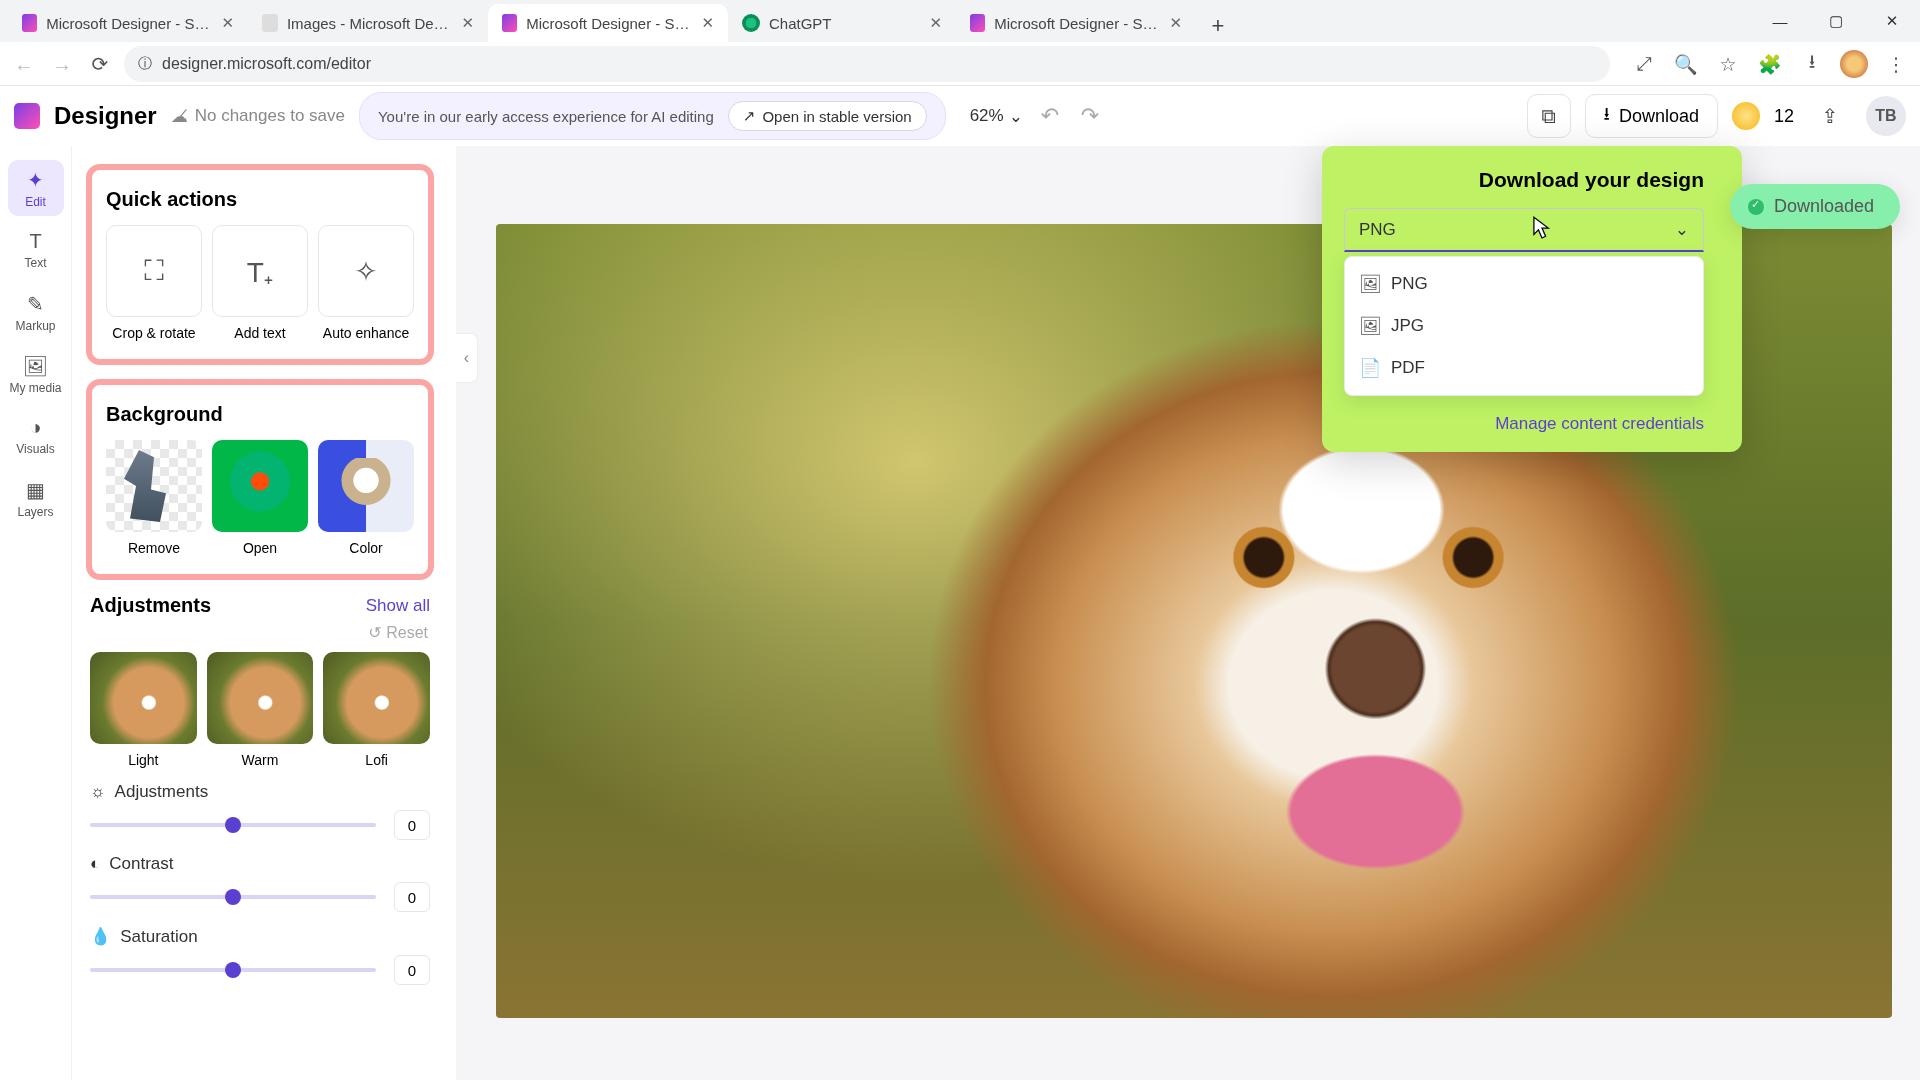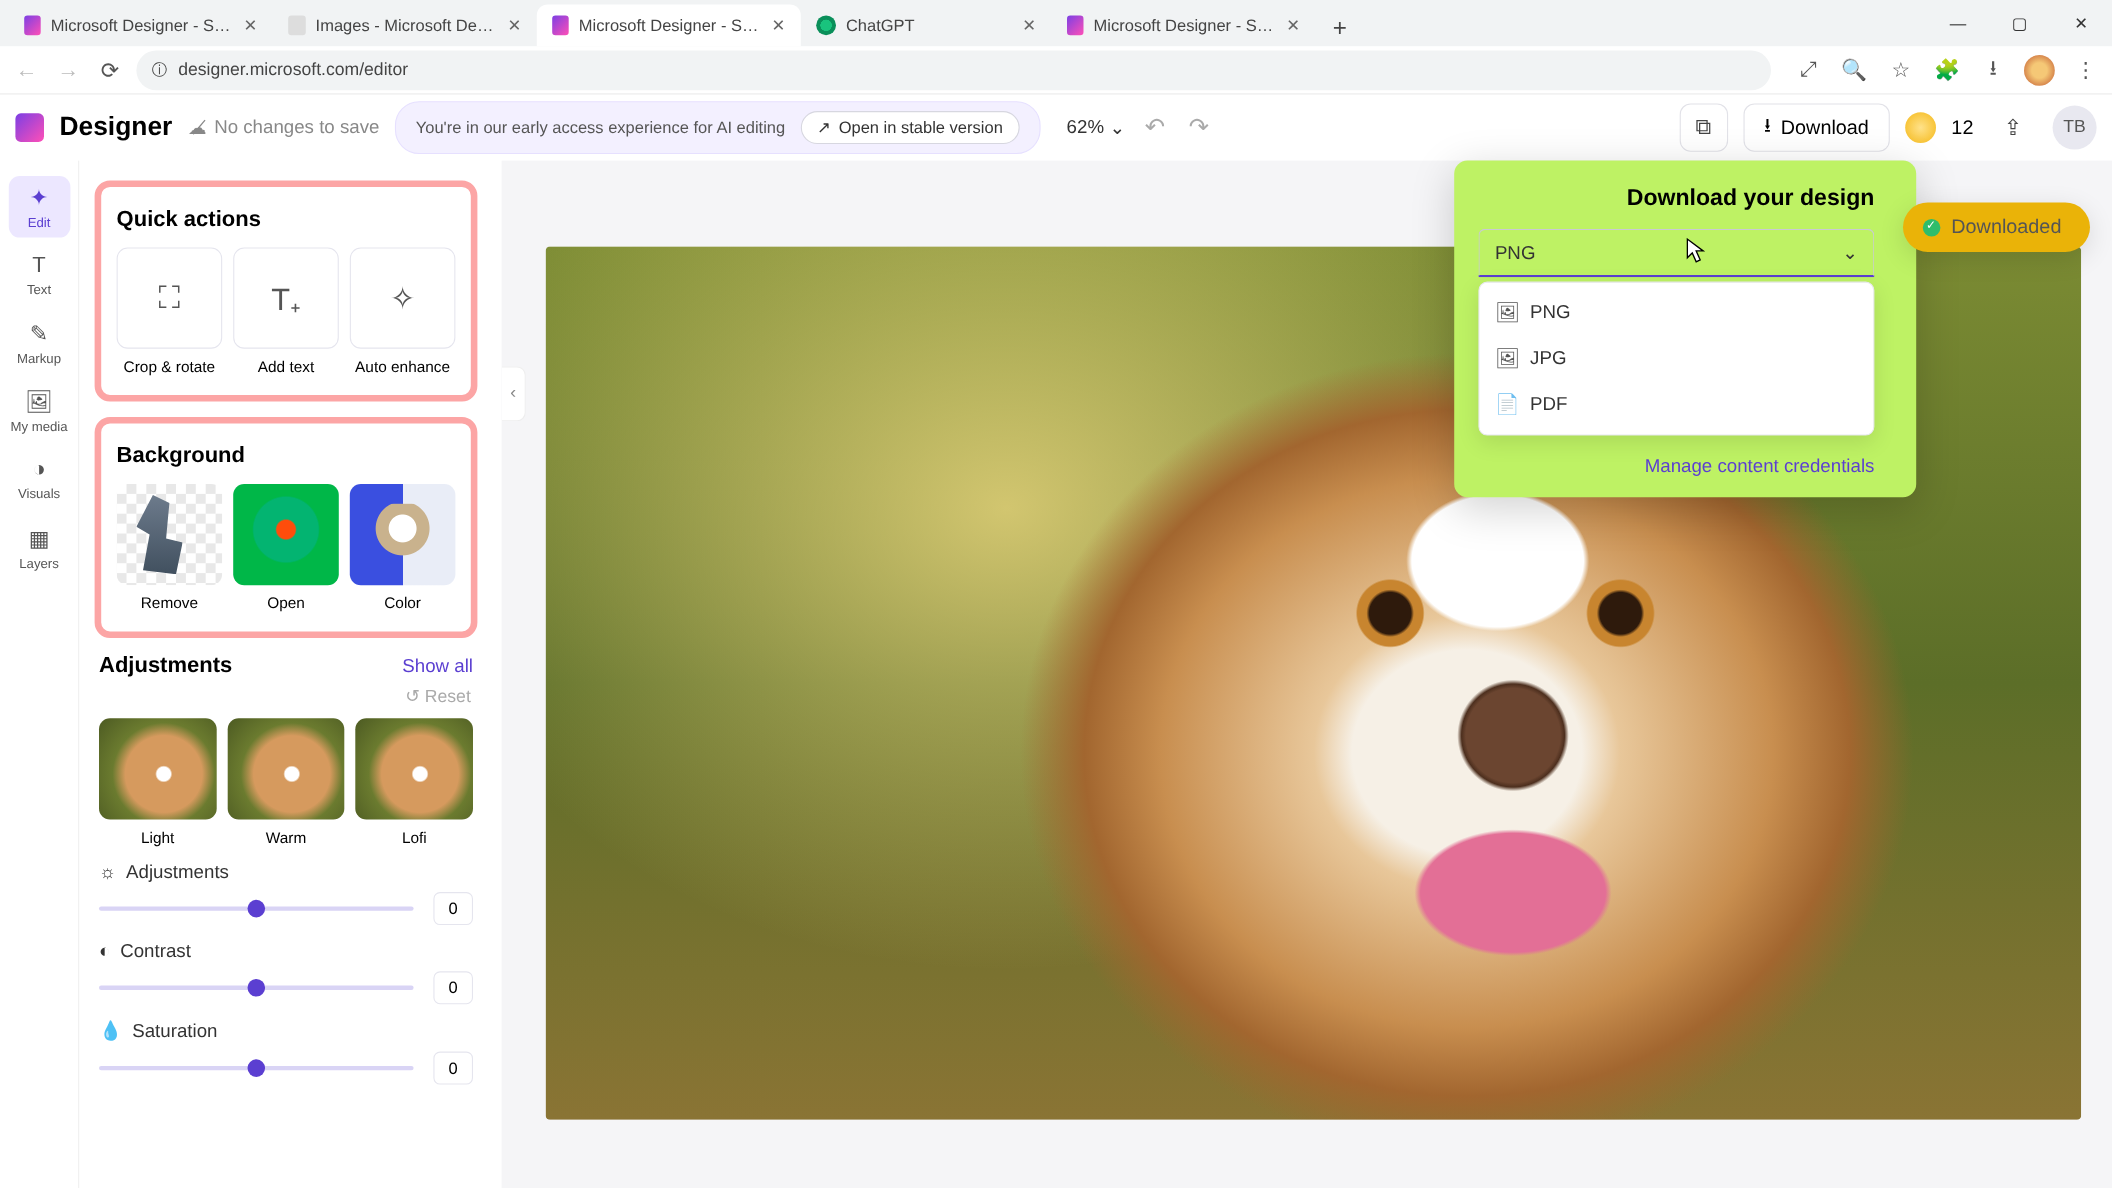--- a/index.html
+++ b/index.html
@@ -35,21 +35,21 @@
 .brand { font-weight: 700; font-size: 24px; }
 .subtle { color: #888; font-size: 17px; display: flex; align-items: center; gap: 7px; }
 .pill { background: #f3f0ff; border: 1px solid #e6e0ff; border-radius: 22px; padding: 8px 18px; font-size: 15px; color: #555; display: flex; align-items: center; gap: 14px; }
 .stablebtn { background: #fff; border: 1px solid #d7d7e0; border-radius: 18px; padding: 5px 14px; font-size: 15px; color: #333; display: flex; align-items: center; gap: 7px; }
 .zoom { font-size: 17px; color: #333; display: flex; align-items: center; gap: 5px; margin-left: 10px; }
 .histbtn { width: 26px; color: #aaa; font-size: 22px; text-align: center; }
 .spacer { flex: 1; }
 .iconbtn { width: 44px; height: 44px; border: 1px solid #e2e2e8; border-radius: 10px; display: flex; align-items: center; justify-content: center; color: #444; font-size: 20px; }
 .dlbtn { height: 44px; border: 1px solid #e2e2e8; border-radius: 10px; display: flex; align-items: center; gap: 9px; padding: 0 18px; font-size: 18px; font-weight: 500; }
 .coin { width: 28px; height: 28px; border-radius: 50%; background: radial-gradient(circle,#ffe28a,#f5b817); }
-.avatar-sm { width: 40px; height: 40px; border-radius: 50%; background: #e8e8f0; display: flex; align-items: center; justify-content: center; font-size: 16px; color: #555; font-weight: 400; }
+.avatar-sm { width: 40px; height: 40px; border-radius: 50%; background: #e8e8f0; display: flex; align-items: center; justify-content: center; font-size: 16px; color: #555; font-weight: 700; }
 
 
 .rail { position: absolute; left: 0; top: 60px; bottom: 0; width: 72px; background: #fff; border-right: 1px solid #f0f0f0; padding-top: 14px; display: flex; flex-direction: column; align-items: center; gap: 6px; }
 .railitem { width: 56px; height: 56px; border-radius: 10px; display: flex; flex-direction: column; align-items: center; justify-content: center; gap: 3px; font-size: 12px; color: #555; }
 .railitem.active { background: #ece7ff; color: #5b3fd1; }
 .railitem .ri { font-size: 20px; }
 
 
 .panel { position: absolute; left: 76px; top: 60px; width: 368px; bottom: 0; padding: 18px 10px 10px 10px; overflow: hidden; }
 .card { background: #fff; border: 6px solid #fca5a5; border-radius: 14px; padding: 18px 14px; margin-bottom: 14px; }
@@ -93,21 +93,21 @@
 
 
 .popover { position: absolute; right: 178px; top: 60px; width: 420px; background: #bef264; border-radius: 12px; box-shadow: 0 10px 40px rgba(0,0,0,.18); padding: 22px 38px 18px 22px; z-index: 30; text-align: right; }
 .popover h3 { font-size: 21px; font-weight: 600; margin-bottom: 16px; }
 .selectbox { height: 44px; border: 1px solid #c9c9d4; border-bottom: 2px solid #5b3fd1; border-radius: 6px 6px 0 0; display: flex; align-items: center; padding: 0 14px; font-size: 17px; justify-content: space-between; color: #333; }
 .ddlist { margin-top: 4px; border: 1px solid #e8e8ef; border-radius: 8px; box-shadow: 0 6px 20px rgba(0,0,0,.1); background: #fff; padding: 6px 0; }
 .dditem { height: 42px; display: flex; align-items: center; gap: 12px; padding: 0 14px; font-size: 17px; color: #333; }
 .dditem .fi { width: 20px; font-size: 18px; color: #555; }
 .mcc { color: #5b3fd1; font-size: 17px; margin-top: 18px; display: inline-block; }
 
-.toast { position: absolute; right: 20px; top: 98px; background: #eab308; border-radius: 26px; box-shadow: 0 6px 24px rgba(0,0,0,.12); padding: 12px 26px 12px 18px; display: flex; align-items: center; gap: 10px; font-size: 18px; color: #555; z-index: 40; }
+.toast { position: absolute; right: 20px; top: 98px; background: #86efac; border-radius: 26px; box-shadow: 0 6px 24px rgba(0,0,0,.12); padding: 12px 26px 12px 18px; display: flex; align-items: center; gap: 10px; font-size: 18px; color: #555; z-index: 40; }
 .toast .dot { width: 16px; height: 16px; border-radius: 50%; background: #2ebd6b; position: relative; }
 .toast .dot::after { content: "✓"; color: #fff; font-size: 11px; position: absolute; left: 3px; top: -1px; }
 .cursor { position: absolute; width: 18px; height: 26px; z-index: 50; }
 .cursor svg { width: 100%; height: 100%; }
 </style>
 </head>
 <body>
 
 <div class="browser-chrome">
   <div class="tabstrip" id="tabstrip">

